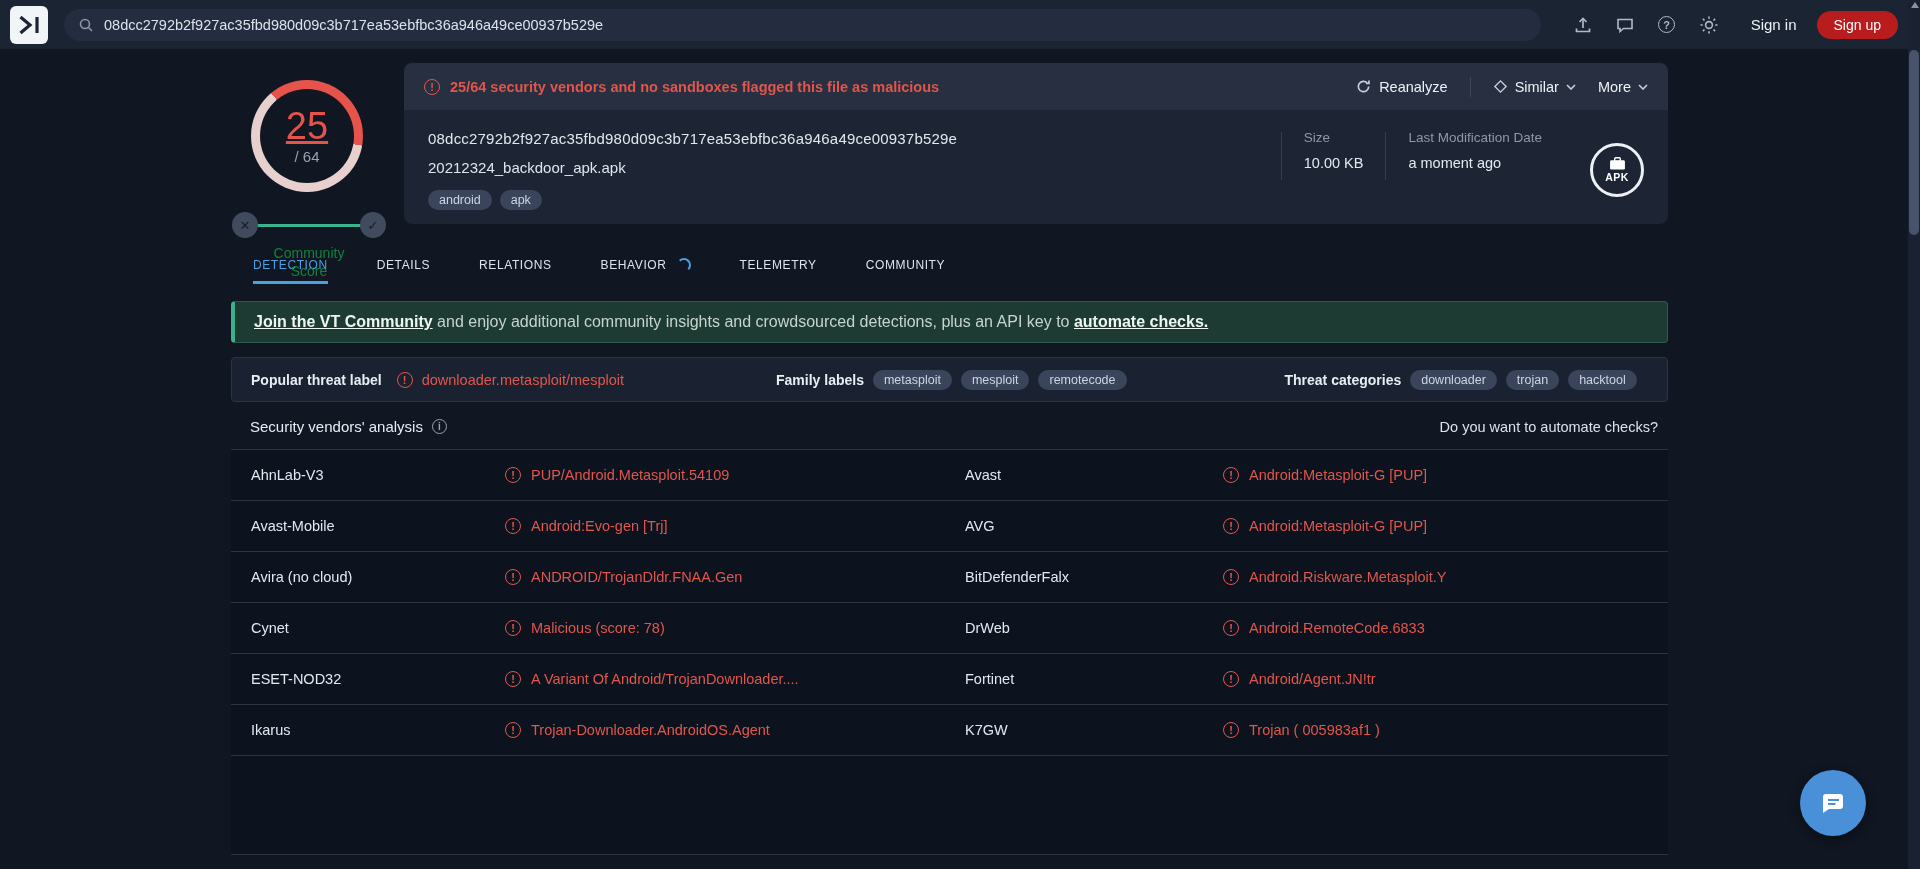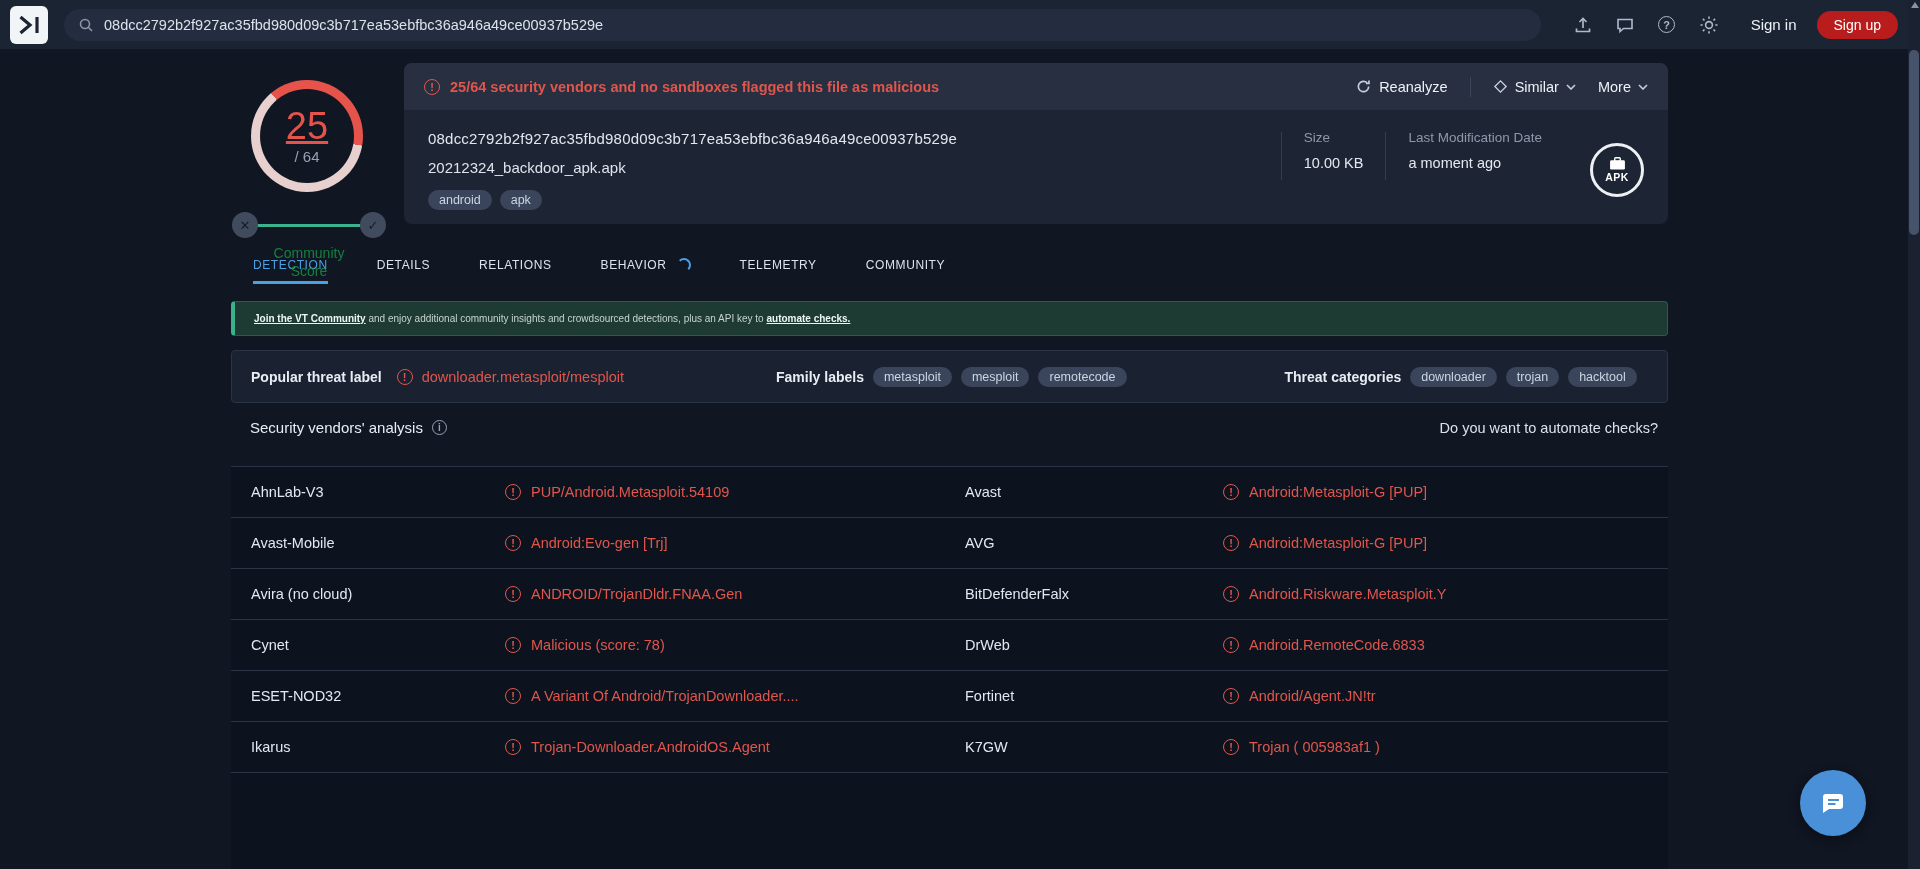--- a/index.html
+++ b/index.html
@@ -81,41 +81,41 @@
   .tab { font-size:12px; font-weight:normal; letter-spacing:.6px; color:#dde3ec;
     padding-bottom:12px; cursor:pointer; display:flex; align-items:flex-end; }
   .tab.active { color:#4ba0e2; box-shadow:inset 0 -3px 0 #4ba0e2; }
   .tab-spinner { width:14px; height:14px; border-radius:50%; margin-left:10px;
     border:2.5px solid transparent; border-top-color:#4ba0e2; border-right-color:#4ba0e2;
     animation:spin 1s linear infinite; }
   @keyframes spin { to { transform:rotate(360deg); } }
 
   
   .banner { margin-top:17px; background:#1d3b33; border:1px solid #2c5a4c; border-left:4px solid #3bb289;
-    border-radius:4px; padding:11px 20px 11px 19px; font-size:10px; color:#c6d4cd; }
+    border-radius:4px; padding:11px 20px 11px 19px; font-size:16px; color:#c6d4cd; }
   .banner a { color:#eef6f1; font-weight:bold; text-decoration:underline; cursor:pointer; }
 
   
   .threat-bar { margin-top:14px; background:#1a2231; border:1px solid #2b3444; border-radius:4px;
-    height:53px; display:flex; align-items:center; padding:14px 19px; }
+    height:45px; display:flex; align-items:center; padding:14px 19px; }
   .tb-label { color:#e8edf4; font-weight:bold; font-size:14px; white-space:nowrap; }
   .tb-red { color:#e0564c; font-size:14.5px; white-space:nowrap; cursor:pointer; }
   .tb-group { display:flex; align-items:center; }
   .g2 { margin-left:158px; } .g3 { margin-left:152px; }
   .tb-group .chip { margin-left:9px; }
   .pop-icon { margin:0 9px 0 15px; }
 
   
   .analysis-head { margin-top:16px; display:flex; align-items:center; padding:0 10px 0 19px; }
   .analysis-title { font-weight:normal; color:#e8edf4; font-size:15px; }
   .info-icon { width:15px; height:15px; border:1.5px solid #97a2b3; color:#97a2b3;
     font-size:10px; margin-left:9px; cursor:pointer; }
   .automate-q { margin-left:auto; color:#dbe2ec; font-size:14.5px; cursor:pointer; }
 
-  .vendor-table { margin-top:30px; border-top:1px solid #2b3444; }
+  .vendor-table { margin-top:14px; border-top:1px solid #2b3444; }
   .vrow { display:flex; height:51px; align-items:center; background:#0d131e; border-bottom:1px solid #2b3444; }
   .c1 { width:274px; padding-left:20px; color:#e3e8f0; font-size:14.5px; }
   .c2 { width:460px; display:flex; align-items:center; }
   .c3 { width:258px; color:#e3e8f0; font-size:14.5px; }
   .c4 { flex:1; display:flex; align-items:center; }
   .res-icon { width:16px; height:16px; border:1.5px solid #e0564c; color:#e0564c;
     font-size:11px; margin-right:10px; flex:none; }
   .res-text { color:#e0564c; font-size:14.5px; white-space:nowrap; overflow:hidden; text-overflow:ellipsis; }
   .vrow-partial { height:99px; background:#0d131e; border-bottom:1px solid #2b3444; }
 

